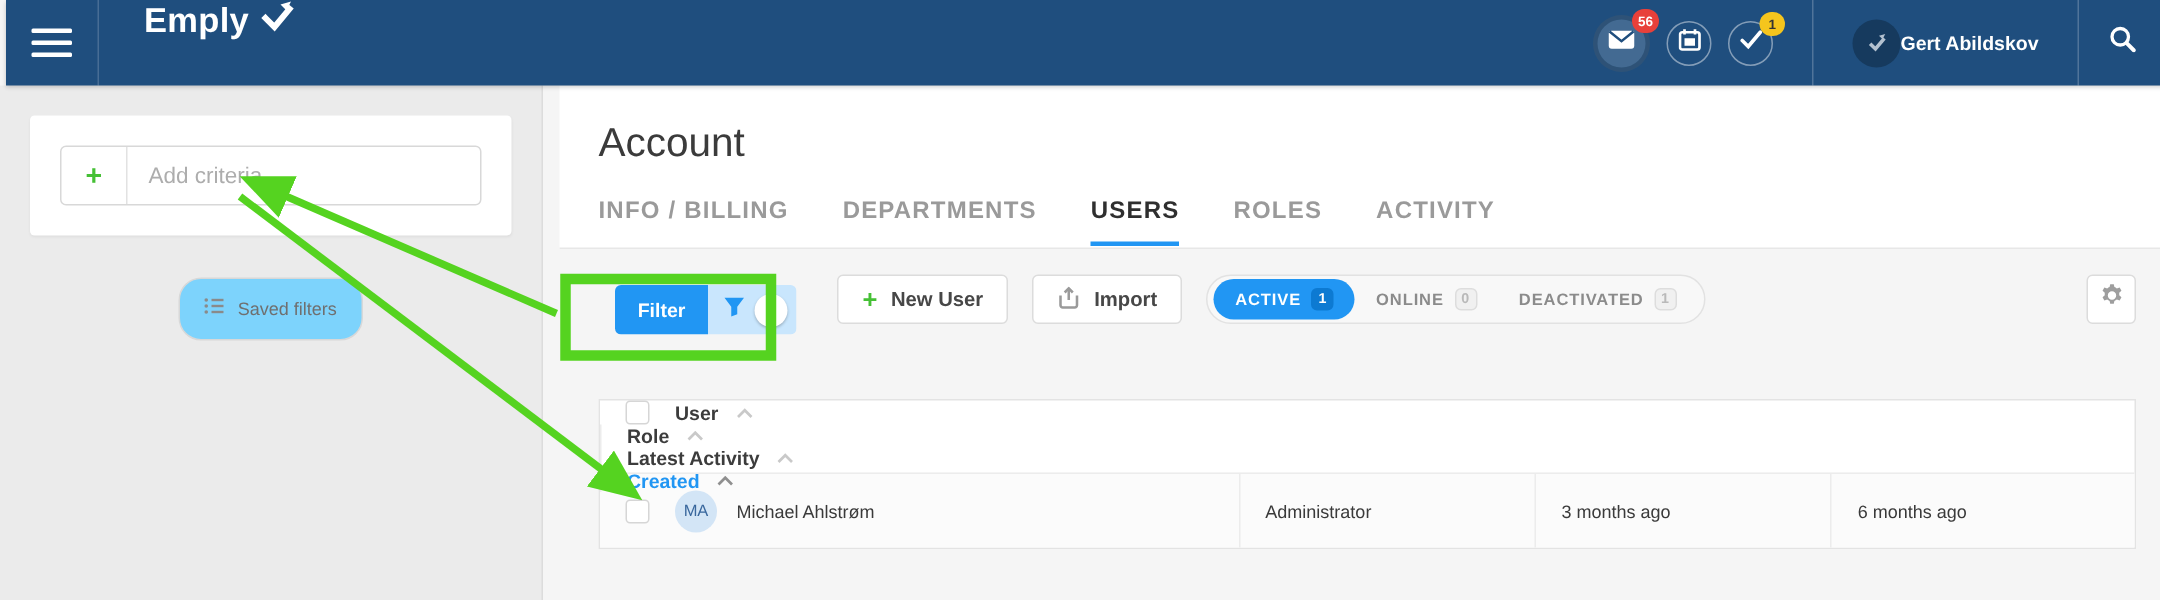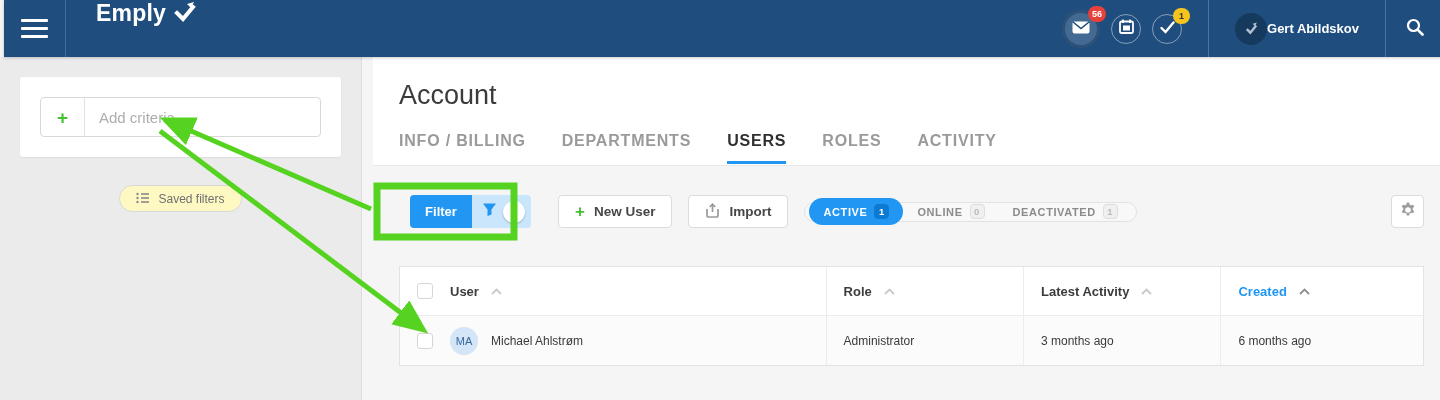--- a/index.html
+++ b/index.html
@@ -42,67 +42,67 @@
   .side-card { background:#fff; border-radius:3px; margin:20px 20px 12px 20px;
     padding:20px; box-shadow:0 1px 2px rgba(0,0,0,.06); }
   .seg-input { display:flex; align-items:center; height:40px;
     border:1px solid #d8d8d8; border-radius:4px; background:#fff; overflow:hidden; }
   .seg-left { width:44px; height:100%; display:flex; align-items:center;
     justify-content:center; border-right:1px solid #e2e2e2; flex:none; }
   .seg-text { padding:0 14px; font-size:15px; color:#3a3a3a; flex:1; }
   .seg-text.placeholder { color:#adadad; }
   .plus-glyph { color:#45c035; font-size:19px; font-weight:bold; line-height:1; }
   .saved-filters { margin:28px auto 0 auto; width:fit-content; display:flex;
-    align-items:center; gap:8px; background:#fef9c3; border:1px solid #d8d8d8;
-    border-radius:15px; height:27px; padding:0 16px; cursor:pointer; }
+    align-items:center; gap:8px; background:#7dd3fc; border:1px solid #d8d8d8;
+    border-radius:15px; height:42px; padding:0 16px; cursor:pointer; }
   .saved-filters span.lbl { font-size:12px; color:#6f6f6f; }
 
   
   .main { position:absolute; left:373px; top:57px; width:1077px; height:343px; }
   .main-head { background:#fff; height:109px; padding:23px 0 0 26px;
     border-bottom:1px solid #e7e7e7; }
   .page-title { font-size:27px; color:#3b3b3b; font-weight:normal; }
   .tabs { display:flex; gap:36px; margin-top:21px; }
   .tab { font-size:16px; font-weight:bold; letter-spacing:.8px; color:#9a9a9a;
     padding-bottom:11px; cursor:pointer; border-bottom:3px solid transparent; }
   .tab.active { color:#2f2f2f; border-bottom-color:#2196f3; }
 
   .content { padding:17px 26px 0 26px; }
-  .toolbar { display:flex; align-items:center; height:57px; }
+  .toolbar { display:flex; align-items:flex-start; height:57px; }
   .filter-wrap { width:143px; height:47px; display:flex; align-items:center;
     justify-content:center; margin-right:16px; }
   .filter-btn { display:flex; align-items:stretch; height:33px; border-radius:4px;
     overflow:hidden; cursor:pointer; }
   .filter-label { background:#2196f3; color:#fff; font-size:13px; font-weight:bold;
     display:flex; align-items:center; padding:0 15px; }
   .filter-toggle { background:#c9e6fd; display:flex; align-items:center; gap:6px;
     padding:0 6px 0 10px; }
   .toggle-knob { width:22px; height:22px; border-radius:50%; background:#fff;
     box-shadow:0 1px 2px rgba(0,0,0,.25); }
   .btn { display:flex; align-items:center; gap:9px; height:33px; background:#fff;
     border:1px solid #dcdcdc; border-radius:4px; padding:0 16px; font-size:13.5px;
     font-weight:bold; color:#474747; cursor:pointer; margin-right:16px; }
   .btn .plus { color:#45c035; font-size:17px; font-weight:bold; line-height:1; }
-  .pill-group { display:flex; align-items:center; height:20px; background:#f8f8f8;
+  .pill-group { display:flex; align-items:center; height:33px; background:#f8f8f8;
     border:1px solid #e2e2e2; border-radius:17px; padding:0 4px; }
   .pill { display:flex; align-items:center; gap:7px; font-size:11px; font-weight:bold;
     letter-spacing:.6px; color:#8b8b8b; padding:0 14px; height:27px; cursor:pointer; }
   .pill.active { background:#2196f3; color:#fff; border-radius:14px; }
   .pill-count { min-width:15px; height:15px; border-radius:4px; font-size:9.5px;
     display:flex; align-items:center; justify-content:center;
     background:#f0f0f0; border:1px solid #ddd; color:#b9b9b9; padding:0 3px; }
   .pill.active .pill-count { background:#0d7ad2; border-color:#0d7ad2; color:#fff; }
   .gear-btn { margin-left:auto; width:33px; height:33px; background:#fff;
     border:1px solid #dcdcdc; border-radius:4px; display:flex; align-items:center;
     justify-content:center; cursor:pointer; }
 
   
   .table { margin-top:26px; background:#fff; border:1px solid #e3e3e3; }
   .trow { display:flex; }
-  .trow.head { height:48px; }
+  .trow.head { height:48px;flex-direction:column; }
   .trow.data { height:50px; background:#fbfbfb; border-top:1px solid #ececec; }
   .cell { display:flex; align-items:center; padding-left:17px; }
   .cell + .cell { border-left:1px solid #ececec; }
   .col-user { width:41.6%; } .col-role { width:19.3%; }
   .col-activity { width:19.3%; } .col-created { width:19.8%; }
   .hlabel { font-size:13px; font-weight:bold; color:#3c3c3c; }
   .hlabel.sorted { color:#2196f3; }
   .sort-chev { margin-left:12px; display:flex; }
   .checkbox { width:16px; height:16px; border:1px solid #d6d6d6; border-radius:3px;
     background:#fff; margin-right:17px; flex:none; cursor:pointer; }

